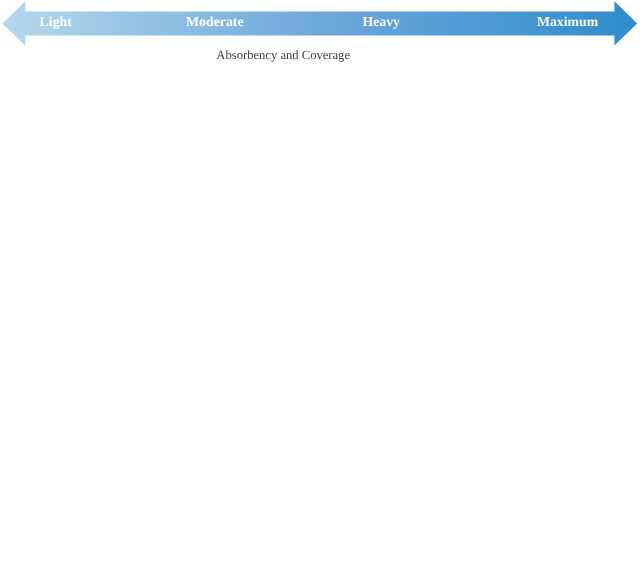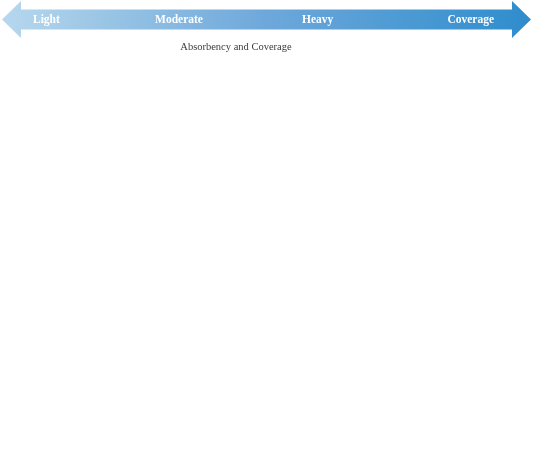--- a/index.html
+++ b/index.html
@@ -35,14 +35,14 @@
       </defs>
       <path id="arrow-path" d="M 2,19.5 L 21,1 L 21,9.5 L 512,9.5 L 512,1 L 531,19.5 L 512,38 L 512,29.5 L 21,29.5 L 21,38 Z" fill="url(#arrowGrad)"></path>
     </svg>
   </div>
 
   <div id="chart-caption">Absorbency and Coverage</div>
 
 <div class="arrow-label" style="left: 33px; top: 14px;">Light</div>
     <div class="arrow-label" style="left: 155.047px; top: 14px;">Moderate</div>
     <div class="arrow-label" style="left: 302px; top: 14px;">Heavy</div>
-    <div class="arrow-label" style="left: 447.445px; top: 14px;">Coverage</div>
+    <div class="arrow-label" style="left: 447.445px; top: 14px;">Maximum</div>
   </div>
 
 </body></html>

